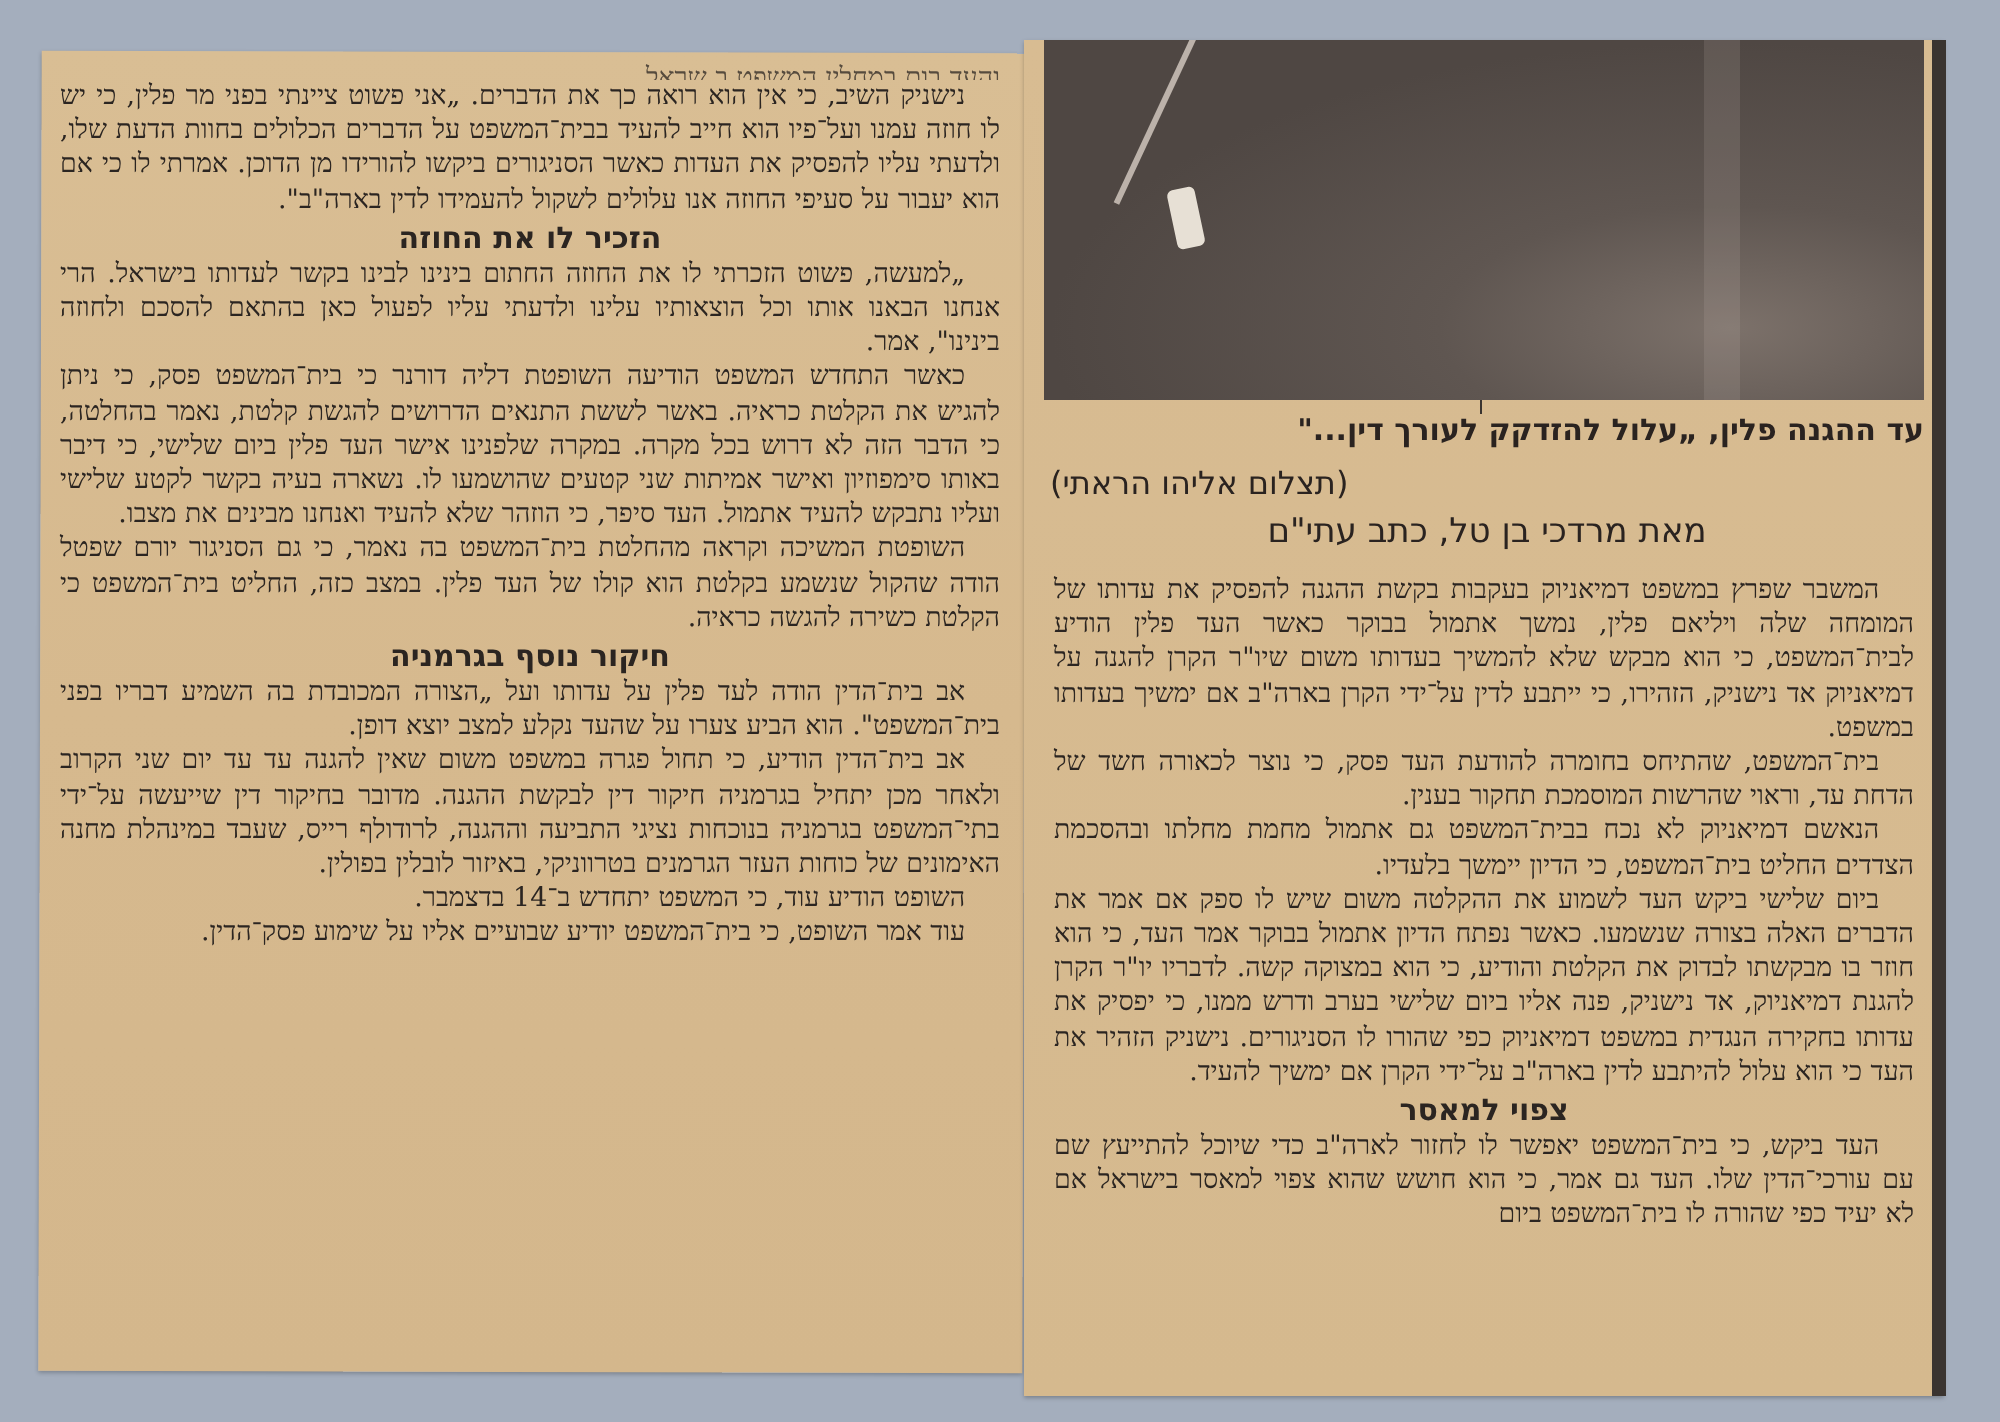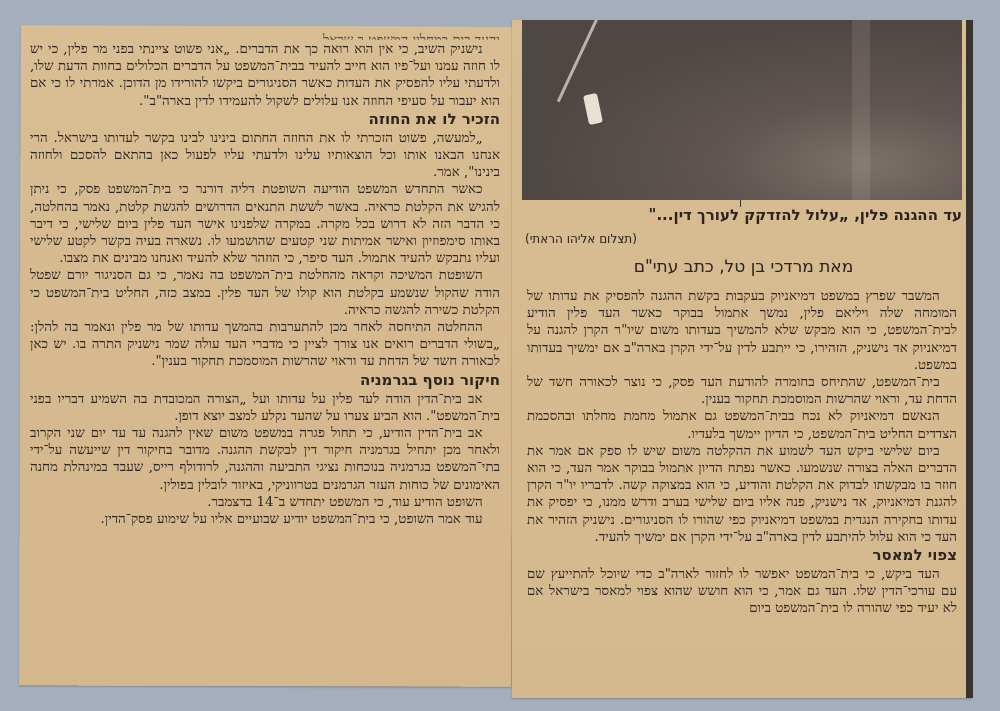--- a/index.html
+++ b/index.html
@@ -52,35 +52,35 @@
   .caption {
     position: absolute; left: 525px; top: 206px; width: 437px;
     direction: rtl; text-align: right;
     font-family: "DejaVu Sans", "Liberation Sans", sans-serif;
     font-weight: bold; font-size: 15px; color: #2a2320;
   }
   .credit {
     position: absolute; left: 525px; top: 232px; width: 437px;
     direction: rtl; text-align: left;
     font-family: "DejaVu Sans", "Liberation Sans", sans-serif;
-    font-size: 12px; color: #2a2320;
+    font-size: 16px; color: #2a2320;
   }
   .byline {
     position: absolute; left: 525px; top: 256px; width: 437px;
     direction: rtl; text-align: center;
     font-family: "DejaVu Sans", "Liberation Sans", sans-serif;
     font-size: 17px; color: #2a2320;
   }
   .col {
     position: absolute; direction: rtl; text-align: justify;
     font-size: 13.4px; line-height: 17.2px; color: #2b2521;
   }
   .col p { margin: 0; text-indent: 1.3em; }
   .col .sub {
-    font-weight: bold; font-size: 15px;
+    text-align: center; font-weight: bold; font-size: 15px;
     font-family: "DejaVu Sans", "Liberation Sans", sans-serif;
     margin: 1px 0 1px 0; text-indent: 0; line-height: 18px;
   }
   .col-left { left: 30px; top: 31px; width: 470px; }
   .col-left .top-cut { text-indent: 0; opacity: 0.75; height: 9px; overflow: hidden; line-height: 17px; }
   .col-right { left: 527px; top: 287px; width: 430px; }
 </style>
 </head>
 <body>
 
@@ -99,21 +99,20 @@
 <div class="credit">(תצלום אליהו הראתי)</div>
 <div class="byline">מאת מרדכי בן טל, כתב עתי"ם</div>
 
 <div class="col col-left">
   <p class="top-cut">והעד בות במחלין המשפט ב שראל.</p>
   <p>נישניק השיב, כי אין הוא רואה כך את הדברים. „אני פשוט ציינתי בפני מר פלין, כי יש לו חוזה עמנו ועל־פיו הוא חייב להעיד בבית־המשפט על הדברים הכלולים בחוות הדעת שלו, ולדעתי עליו להפסיק את העדות כאשר הסניגורים ביקשו להורידו מן הדוכן. אמרתי לו כי אם הוא יעבור על סעיפי החוזה אנו עלולים לשקול להעמידו לדין בארה"ב".</p>
   <p class="sub">הזכיר לו את החוזה</p>
   <p>„למעשה, פשוט הזכרתי לו את החוזה החתום בינינו לבינו בקשר לעדותו בישראל. הרי אנחנו הבאנו אותו וכל הוצאותיו עלינו ולדעתי עליו לפעול כאן בהתאם להסכם ולחוזה בינינו", אמר.</p>
   <p>כאשר התחדש המשפט הודיעה השופטת דליה דורנר כי בית־המשפט פסק, כי ניתן להגיש את הקלטת כראיה. באשר לששת התנאים הדרושים להגשת קלטת, נאמר בהחלטה, כי הדבר הזה לא דרוש בכל מקרה. במקרה שלפנינו אישר העד פלין ביום שלישי, כי דיבר באותו סימפוזיון ואישר אמיתות שני קטעים שהושמעו לו. נשארה בעיה בקשר לקטע שלישי ועליו נתבקש להעיד אתמול. העד סיפר, כי הוזהר שלא להעיד ואנחנו מבינים את מצבו.</p>
   <p>השופטת המשיכה וקראה מהחלטת בית־המשפט בה נאמר, כי גם הסניגור יורם שפטל הודה שהקול שנשמע בקלטת הוא קולו של העד פלין. במצב כזה, החליט בית־המשפט כי הקלטת כשירה להגשה כראיה.</p>
-  <p>ההחלטה התיחסה לאחר מכן להתערבות בהמשך עדותו של מר פלין ונאמר בה להלן: „בשולי הדברים רואים אנו צורך לציין כי מדברי העד עולה שמר נישניק התרה בו. יש כאן לכאורה חשד של הדחת עד וראוי שהרשות המוסמכת תחקור בענין".</p>
   <p class="sub">חיקור נוסף בגרמניה</p>
   <p>אב בית־הדין הודה לעד פלין על עדותו ועל „הצורה המכובדת בה השמיע דבריו בפני בית־המשפט". הוא הביע צערו על שהעד נקלע למצב יוצא דופן.</p>
   <p>אב בית־הדין הודיע, כי תחול פגרה במשפט משום שאין להגנה עד עד יום שני הקרוב ולאחר מכן יתחיל בגרמניה חיקור דין לבקשת ההגנה. מדובר בחיקור דין שייעשה על־ידי בתי־המשפט בגרמניה בנוכחות נציגי התביעה וההגנה, לרודולף רייס, שעבד במינהלת מחנה האימונים של כוחות העזר הגרמנים בטרווניקי, באיזור לובלין בפולין.</p>
   <p>השופט הודיע עוד, כי המשפט יתחדש ב־14 בדצמבר.</p>
   <p>עוד אמר השופט, כי בית־המשפט יודיע שבועיים אליו על שימוע פסק־הדין.</p>
 </div>
 
 <div class="col col-right">
   <p>המשבר שפרץ במשפט דמיאניוק בעקבות בקשת ההגנה להפסיק את עדותו של המומחה שלה ויליאם פלין, נמשך אתמול בבוקר כאשר העד פלין הודיע לבית־המשפט, כי הוא מבקש שלא להמשיך בעדותו משום שיו"ר הקרן להגנה על דמיאניוק אד נישניק, הזהירו, כי ייתבע לדין על־ידי הקרן בארה"ב אם ימשיך בעדותו במשפט.</p>
   <p>בית־המשפט, שהתיחס בחומרה להודעת העד פסק, כי נוצר לכאורה חשד של הדחת עד, וראוי שהרשות המוסמכת תחקור בענין.</p>

